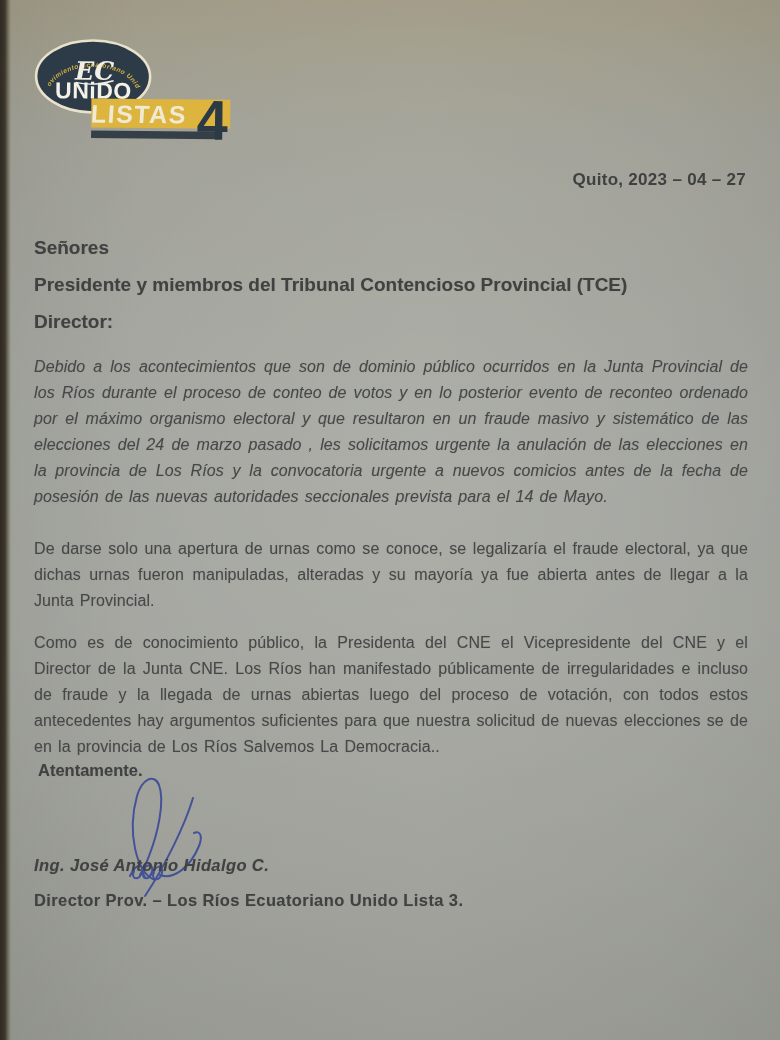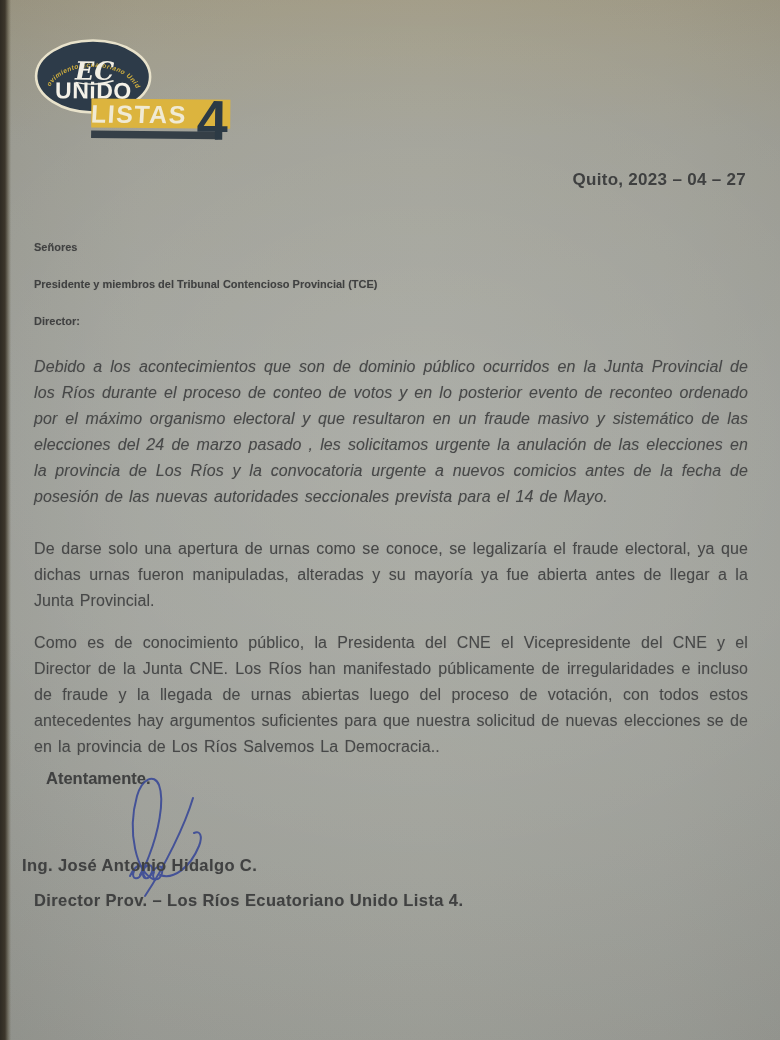--- a/index.html
+++ b/index.html
@@ -20,33 +20,33 @@
     background:linear-gradient(90deg, #2e2a22 0%, #3d372c 45%, rgba(90,84,66,0.55) 75%, rgba(120,115,95,0.0) 100%);
   }
   .txt{color:#474848; text-shadow:0 0 1px rgba(70,71,71,0.25);}
   .bold{font-weight:bold;color:#404141;}
   .date{
     position:absolute; top:170px; right:34px;
     font-size:17px; font-weight:bold; color:#3f4040;
     letter-spacing:0.3px;
   }
   .recipient{position:absolute; left:34px; top:238px;}
-  .recipient p{margin:0; font-size:11px; line-height:19px;}
+  .recipient p{margin:0; font-size:19px; line-height:19px;}
   .recipient p + p{margin-top:18px;}
   .para{
     position:absolute; left:34px; width:714px;
     margin:0; font-size:16px; line-height:26px;
     text-align:justify; text-justify:inter-word;
     word-spacing:1.5px; letter-spacing:0.1px;
   }
   .p1{top:354px;font-style:italic;}
   .p2{top:536px;}
   .p3{top:630px;}
-  .closing{position:absolute; left:34px; top:757px; margin:12px; font-size:16.5px;}
-  .signer-name{position:absolute; left:22px; top:856px; margin:0; font-size:16.5px; letter-spacing:0.4px;}
+  .closing{position:absolute; left:34px; top:757px; margin:4px; font-size:16.5px;}
+  .signer-name{position:absolute; left:34px; top:856px; margin:0; font-size:16.5px; letter-spacing:0.4px;font-style:italic;}
   .signer-title{position:absolute; left:34px; top:891px; margin:0; font-size:16.5px; letter-spacing:0.4px;}
   .logo{position:absolute; left:30px; top:32px; transform:rotate(0.5deg); transform-origin:top left;}
   .signature{position:absolute; left:103px; top:770px;}
 </style>
 </head>
 <body>
 
 <div class="photo">
 
   <div class="edge-left"></div>
@@ -85,15 +85,15 @@
       <path d="M 52,110 C 33,103 24,62 34,26 C 39,9 51,3 56,15 C 62,31 55,63 46,86 C 42,96 38,104 42,107"></path>
       <path d="M 27,106 C 33,93 41,93 39,102 C 37,111 27,110 31,101"></path>
       <path d="M 37,105 C 43,92 51,93 49,102 C 47,111 37,110 41,101"></path>
       <path d="M 47,106 C 53,94 61,94 59,103 C 57,112 47,111 51,102"></path>
       <path d="M 57,105 C 70,110 87,98 96,76 C 100,66 97,60 91,63"></path>
       <path d="M 90,28 C 82,55 62,96 42,126"></path>
     </g>
   </svg>
 
   <p class="signer-name bold txt">Ing. José Antonio Hidalgo C.</p>
-  <p class="signer-title bold txt">Director Prov. – Los Ríos  Ecuatoriano Unido Lista 4.</p>
+  <p class="signer-title bold txt">Director Prov. – Los Ríos  Ecuatoriano Unido Lista 3.</p>
 
 </div>
 
 </body></html>

